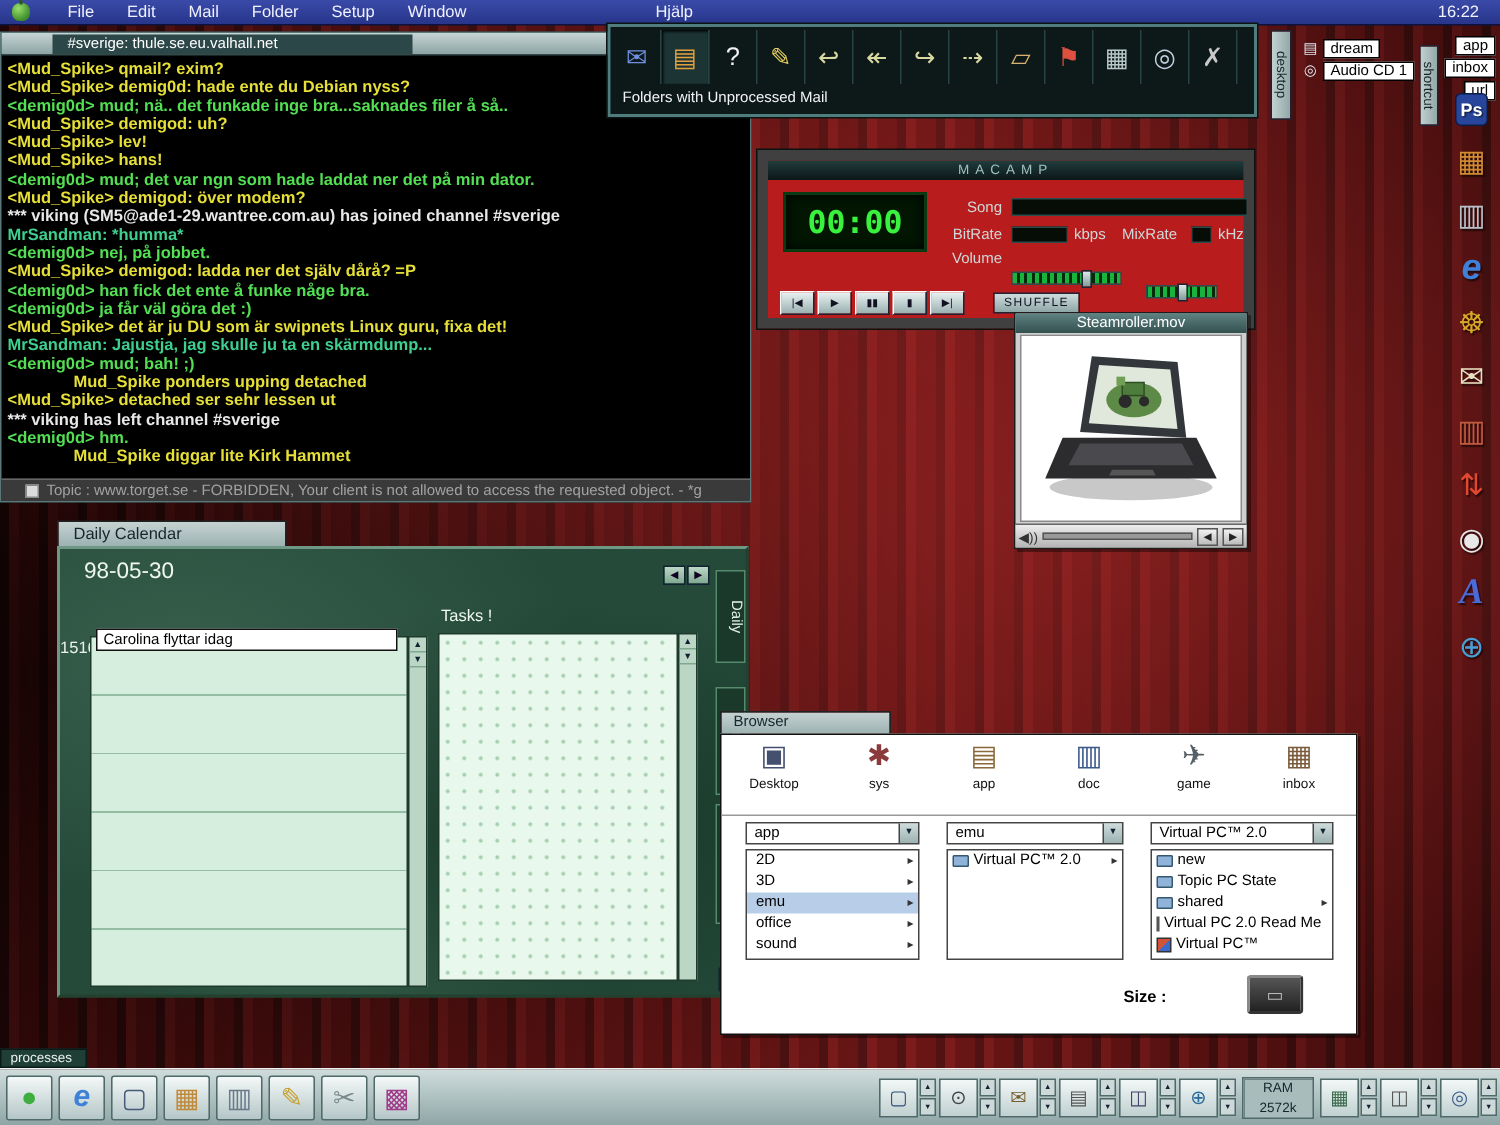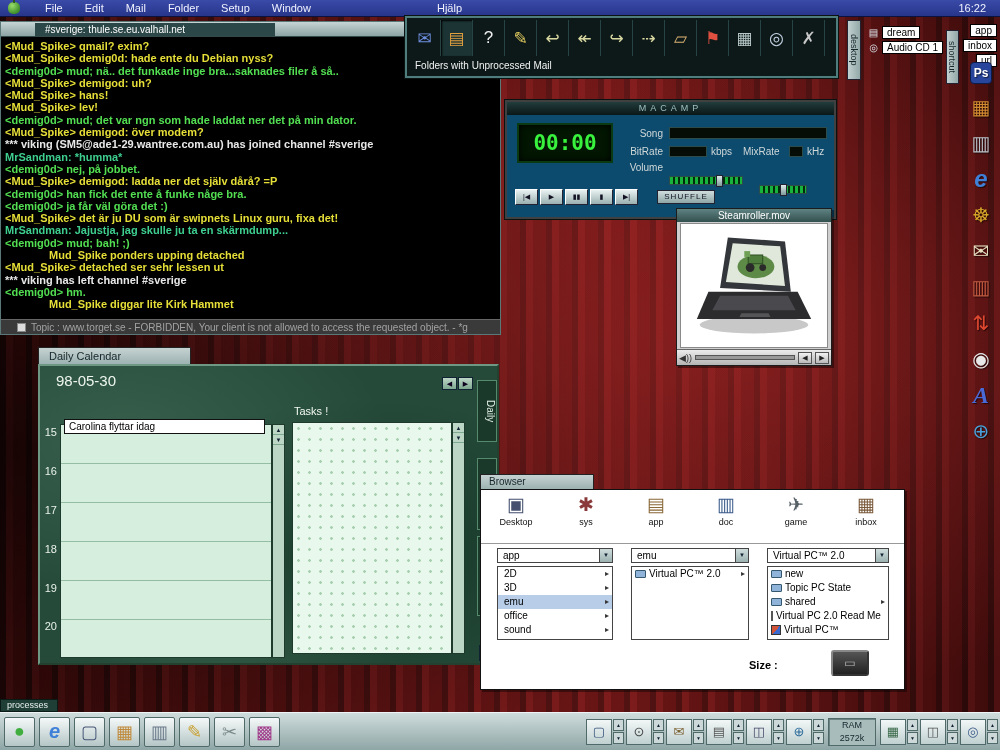--- a/index.html
+++ b/index.html
@@ -56,21 +56,21 @@
   .shade-label { background:#fff; border:1px solid #000; font-size:10px; line-height:11px; padding:0 4px; color:#000; }
   .right-labels { left:950px; top:24px; width:48px; display:flex; flex-direction:column; align-items:flex-end; gap:2px; }
   .right-labels .shade-label { margin-right:1px; }
   .right-icons { left:962px; top:62px; width:38px; display:flex; flex-direction:column; align-items:center; gap:10px; }
   .ric { width:28px; height:26px; display:flex; align-items:center; justify-content:center; font-size:20px; text-shadow:1px 1px 1px rgba(0,0,0,.6); }
   .ic-ps { background:#27459a; color:#fff !important; font-size:12px; font-weight:bold; width:22px; height:22px; border-radius:4px; border:1px solid #0c1c4a; }
   .ic-ie { font-size:24px; font-style:italic; font-weight:bold; color:#3f80d8 !important; }
   .ic-a  { font-family:"Liberation Serif",serif; font-style:italic; font-weight:bold; font-size:24px; color:#4a6ad8 !important; }
 
   
-  .macamp { left:505px; top:100px; width:331px; height:119px; background:#0c4a6e; border:2px solid #404040; outline:1px solid #0a1212; }
+  .macamp { left:505px; top:100px; width:331px; height:119px; background:#b91c1c; border:7px solid #404040; outline:1px solid #0a1212; }
   .ma-title { height:13px; background:linear-gradient(#223c3c,#0b1717); color:#9fc0c0; font-size:9px; letter-spacing:4px; text-align:center; line-height:13px; }
   .ma-lcd { left:10px; top:21px; width:96px; height:40px; background:#021602; border:2px solid #0a3a12; box-shadow:inset 0 0 7px #000;
     color:#39f23e; font-family:"DejaVu Sans Mono",monospace; font-size:21px; font-weight:bold; display:flex; align-items:center; justify-content:center; }
   .ma-label { color:#cfd8d8; font-size:10px; text-align:right; }
   .ma-field { background:#060d06; border:1px solid #2c4c4c; }
   .ma-seg { background:repeating-linear-gradient(90deg,#17b33c 0 3px, #042a0c 3px 5px); border:1px solid #2c4c4c; position:relative; }
   .ma-knob { position:absolute; top:-2px; width:7px; height:12px; background:linear-gradient(#dfeaea,#7f9a9a); border:1px solid #223; }
   .ma-btn { width:23px; height:16px; margin-right:2px; background:linear-gradient(#e9f1f1,#9ab0b0); border:1px solid #223;
     border-top-color:#fff; border-left-color:#fff; font-size:7px; color:#112; display:inline-flex; align-items:center; justify-content:center; }
   .ma-shuffle { left:150px; top:88px; width:58px; height:14px; background:linear-gradient(#cfdcdc,#8fa6a6); border:1px solid #223;
@@ -93,21 +93,21 @@
     border:1px solid #222; border-bottom:none; font-size:11px; line-height:16px; padding-left:10px; color:#16262a; }
   .calendar { left:38px; top:364px; width:461px; height:301px; border:2px solid #6f9884; border-right-color:#24402f; border-bottom-color:#24402f;
     background:
       radial-gradient(ellipse at 18% 25%, rgba(120,170,140,.22), transparent 50%),
       radial-gradient(ellipse at 72% 62%, rgba(10,40,25,.55), transparent 58%),
       radial-gradient(ellipse at 45% 90%, rgba(110,160,120,.18), transparent 45%),
       #254a3a; }
   .cal-date { left:16px; top:6px; color:#eef6ee; font-size:15px; }
   .cal-nav-btn { width:15px; height:13px; background:linear-gradient(#bcd6c6,#7fa890); border:1px solid #123;
     font-size:7px; text-align:center; line-height:12px; color:#102; }
-  .cal-hours { left:0; top:60px; width:17px; display:flex; flex-direction:column; }
+  .cal-hours { left:0; top:60px; width:17px; display:flex; flex-direction:row; }
   .cal-hour { height:38.9px; color:#e9f2ea; font-size:11px; text-align:right; }
   .cal-sched { left:20px; top:58px; width:212px; height:234px; background:#d6eedd; border:1px solid #1e3a2c;
     background-image:repeating-linear-gradient(180deg, transparent 0 38px, #95bda4 38px 39px); }
   .cal-entry { left:24px; top:53px; width:201px; height:15px; background:#fff; border:1px solid #111; font-size:10px; line-height:13px; padding:0 4px; color:#000; }
   .cal-scroll { width:13px; background:#bcd6c6; border:1px solid #1e3a2c; }
   .cal-scroll .sarr { width:11px; height:10px; font-size:6px; text-align:center; line-height:10px; color:#123; border-bottom:1px solid #7fa890; }
   .cal-tasks-label { left:254px; top:39px; color:#f0f8f0; font-size:11px; }
   .cal-tasks { left:252px; top:56px; width:160px; height:232px; background:#e9f8ec; border:1px solid #1e3a2c;
     background-image:radial-gradient(#a6cfb0 1px, transparent 1.6px); background-size:11px 11px; }
   .cal-side-tab { left:437px; width:20px; background:#1b392b; border:1px solid #558a6d; color:#e2efe7; font-size:10px;
@@ -182,22 +182,22 @@
 <div class="abs irc">
   <div class="irc-titlebar">
     <span class="irc-titletab">#sverige: thule.se.eu.valhall.net</span>
   </div>
   <div class="irc-body">
 
   <div class="chat-line c-yellow">&lt;Mud_Spike&gt; qmail? exim?</div>
       <div class="chat-line c-yellow">&lt;Mud_Spike&gt; demig0d: hade ente du Debian nyss?</div>
       <div class="chat-line c-green">&lt;demig0d&gt; mud; nä.. det funkade inge bra...saknades filer å så..</div>
       <div class="chat-line c-yellow">&lt;Mud_Spike&gt; demigod: uh?</div>
+      <div class="chat-line c-yellow">&lt;Mud_Spike&gt; lev!</div>
       <div class="chat-line c-yellow">&lt;Mud_Spike&gt; hans!</div>
-      <div class="chat-line c-yellow">&lt;Mud_Spike&gt; lev!</div>
       <div class="chat-line c-green">&lt;demig0d&gt; mud; det var ngn som hade laddat ner det på min dator.</div>
       <div class="chat-line c-yellow">&lt;Mud_Spike&gt; demigod: över modem?</div>
       <div class="chat-line c-white">*** viking (SM5@ade1-29.wantree.com.au) has joined channel #sverige</div>
       <div class="chat-line c-cyan">MrSandman: *humma*</div>
       <div class="chat-line c-green">&lt;demig0d&gt; nej, på jobbet.</div>
       <div class="chat-line c-yellow">&lt;Mud_Spike&gt; demigod: ladda ner det själv dårå? =P</div>
       <div class="chat-line c-green">&lt;demig0d&gt; han fick det ente å funke någe bra.</div>
       <div class="chat-line c-green">&lt;demig0d&gt; ja får väl göra det :)</div>
       <div class="chat-line c-yellow">&lt;Mud_Spike&gt; det är ju DU som är swipnets Linux guru, fixa det!</div>
       <div class="chat-line c-cyan">MrSandman: Jajustja, jag skulle ju ta en skärmdump...</div>

